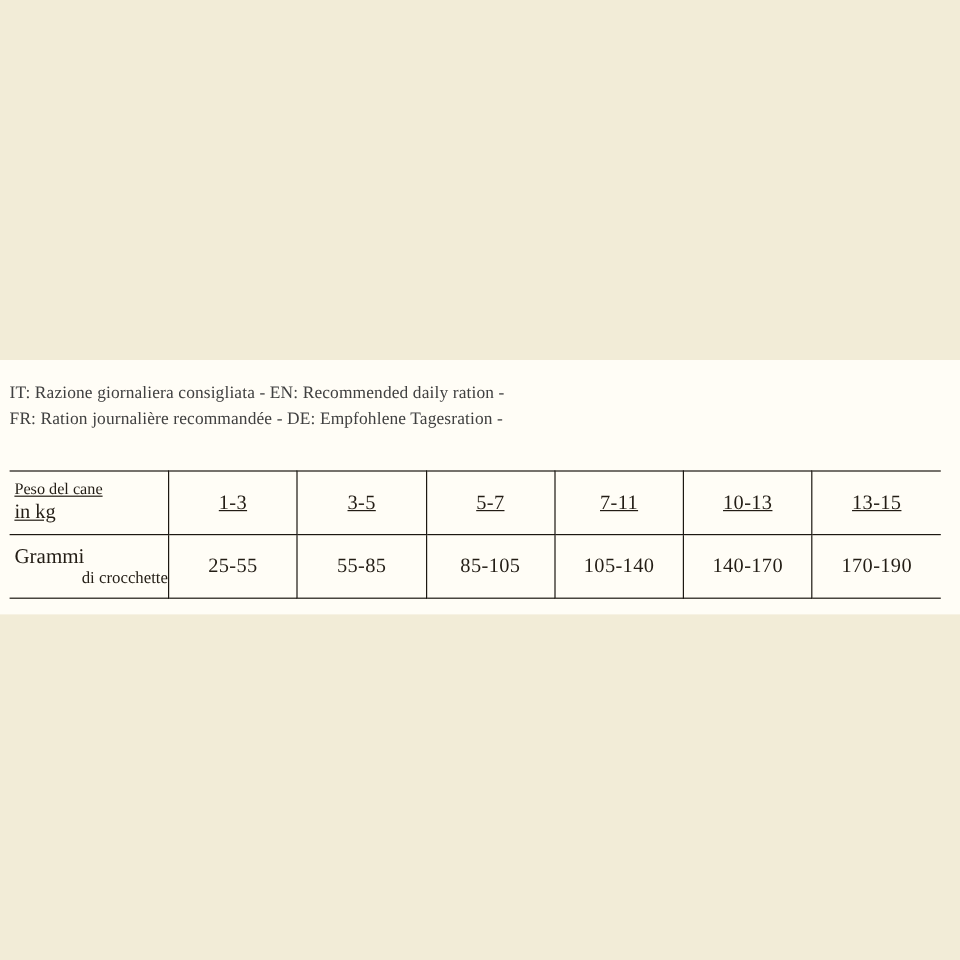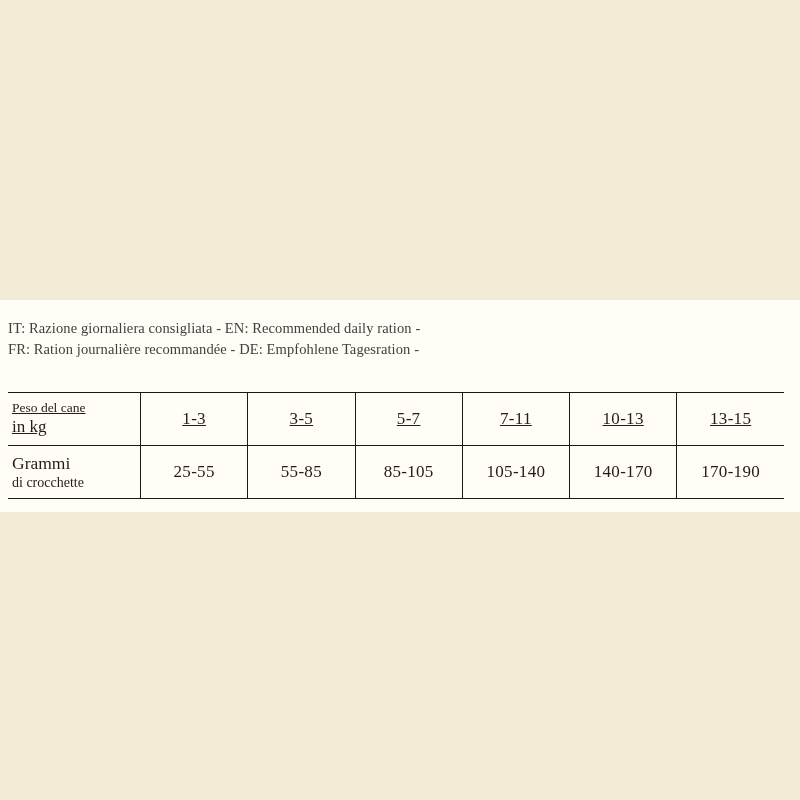--- a/index.html
+++ b/index.html
@@ -79,20 +79,21 @@
   }
   .rowhead .l2 {
     display: block;
     font-size: 17px;
   }
   .rowhead.big .l1 {
     font-size: 17.5px;
   }
   .rowhead.big .l2 {
     font-size: 14px;
+    text-align: right;
   }
   .cellval {
     font-size: 17px;
     letter-spacing: 0.3px;
   }
 </style>
 </head>
 <body>
 
 <div class="page">

